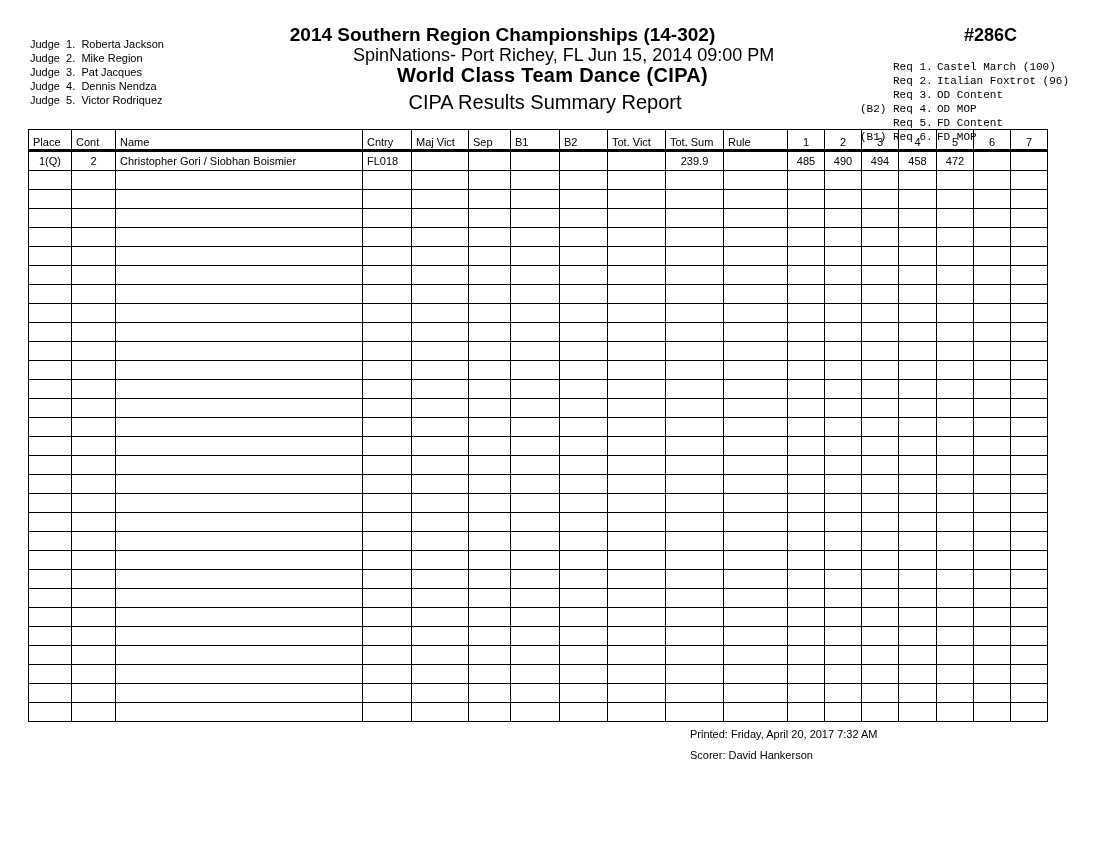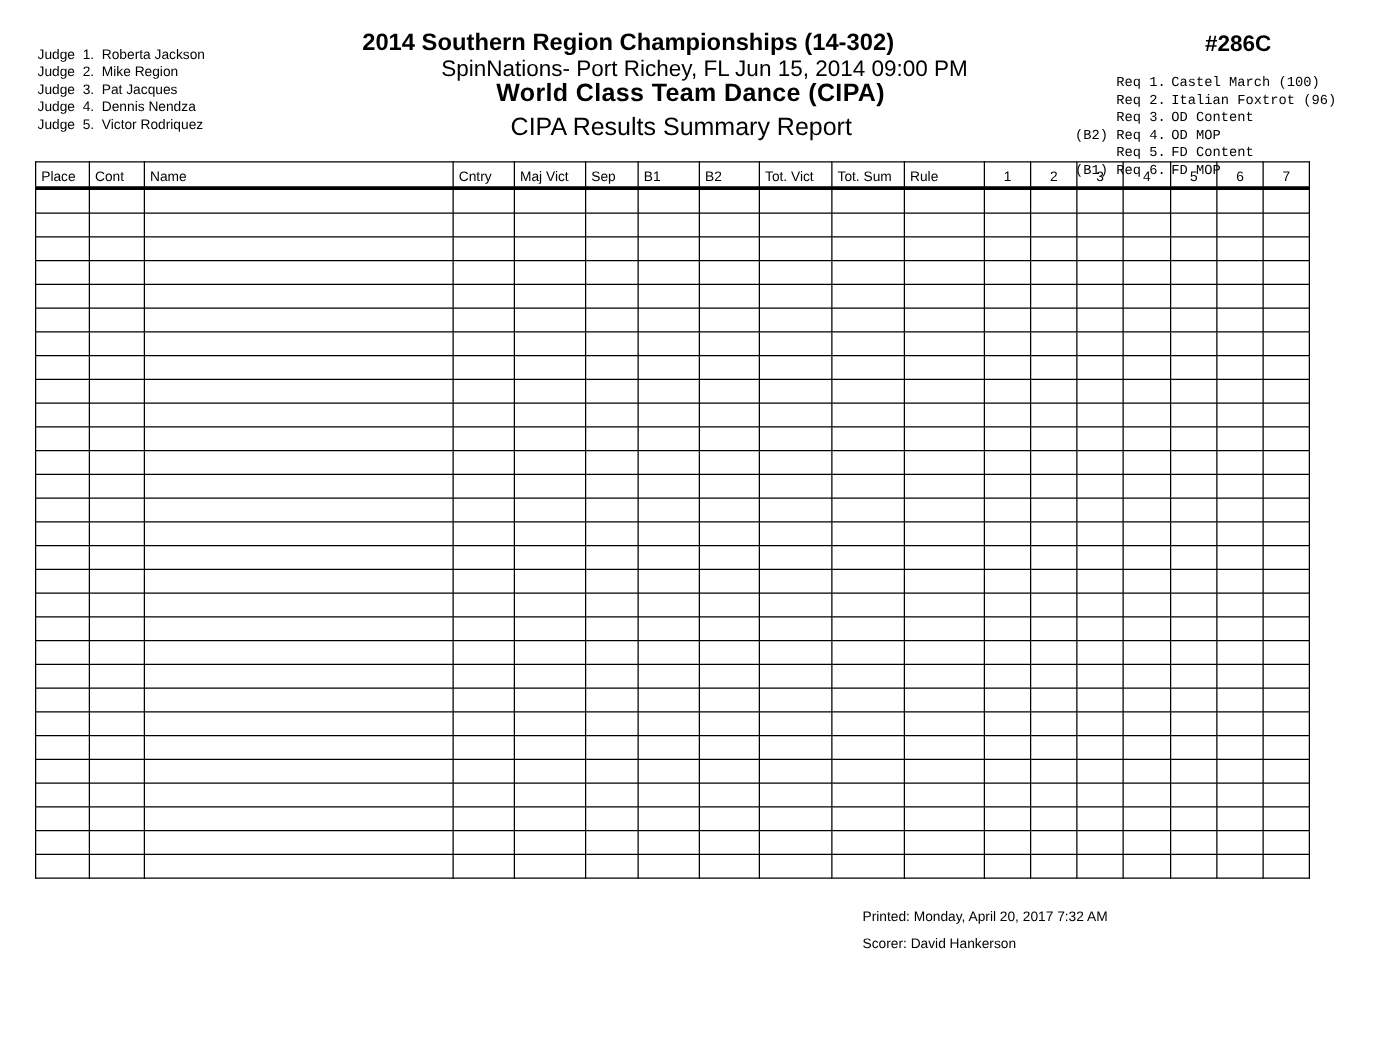--- a/index.html
+++ b/index.html
@@ -111,20 +111,40 @@
       <th class="c">1</th>
       <th class="c">2</th>
       <th class="c">3</th>
       <th class="c">4</th>
       <th class="c">5</th>
       <th class="c">6</th>
       <th class="c">7</th>
     </tr>
   </thead>
   <tbody id="results-body">
+    <tr>
+      <td class="c">1(Q)</td>
+      <td class="c">2</td>
+      <td>Christopher Gori / Siobhan Boismier</td>
+      <td>FL018</td>
+      <td></td>
+      <td></td>
+      <td></td>
+      <td></td>
+      <td></td>
+      <td class="c">239.9</td>
+      <td></td>
+      <td class="c">485</td>
+      <td class="c">490</td>
+      <td class="c">494</td>
+      <td class="c">458</td>
+      <td class="c">472</td>
+      <td class="c"></td>
+      <td class="c"></td>
+    </tr>
   <tr>
         <td></td>
         <td></td>
         <td></td>
         <td></td>
         <td></td>
         <td></td>
         <td></td>
         <td></td>
         <td></td>
@@ -694,14 +714,14 @@
         <td></td>
         <td></td>
         <td></td>
         <td></td>
         <td></td>
         <td></td>
       </tr>
     </tbody>
 </table>
 
-<div class="abs footer" style="top:728px;">Printed:  Monday, April 20, 2017  7:32 AM</div>
+<div class="abs footer" style="top:728px;">Printed:  Friday, April 20, 2017  7:32 AM</div>
 <div class="abs footer" style="top:749px;">Scorer:  David Hankerson</div>
 
 </body></html>

